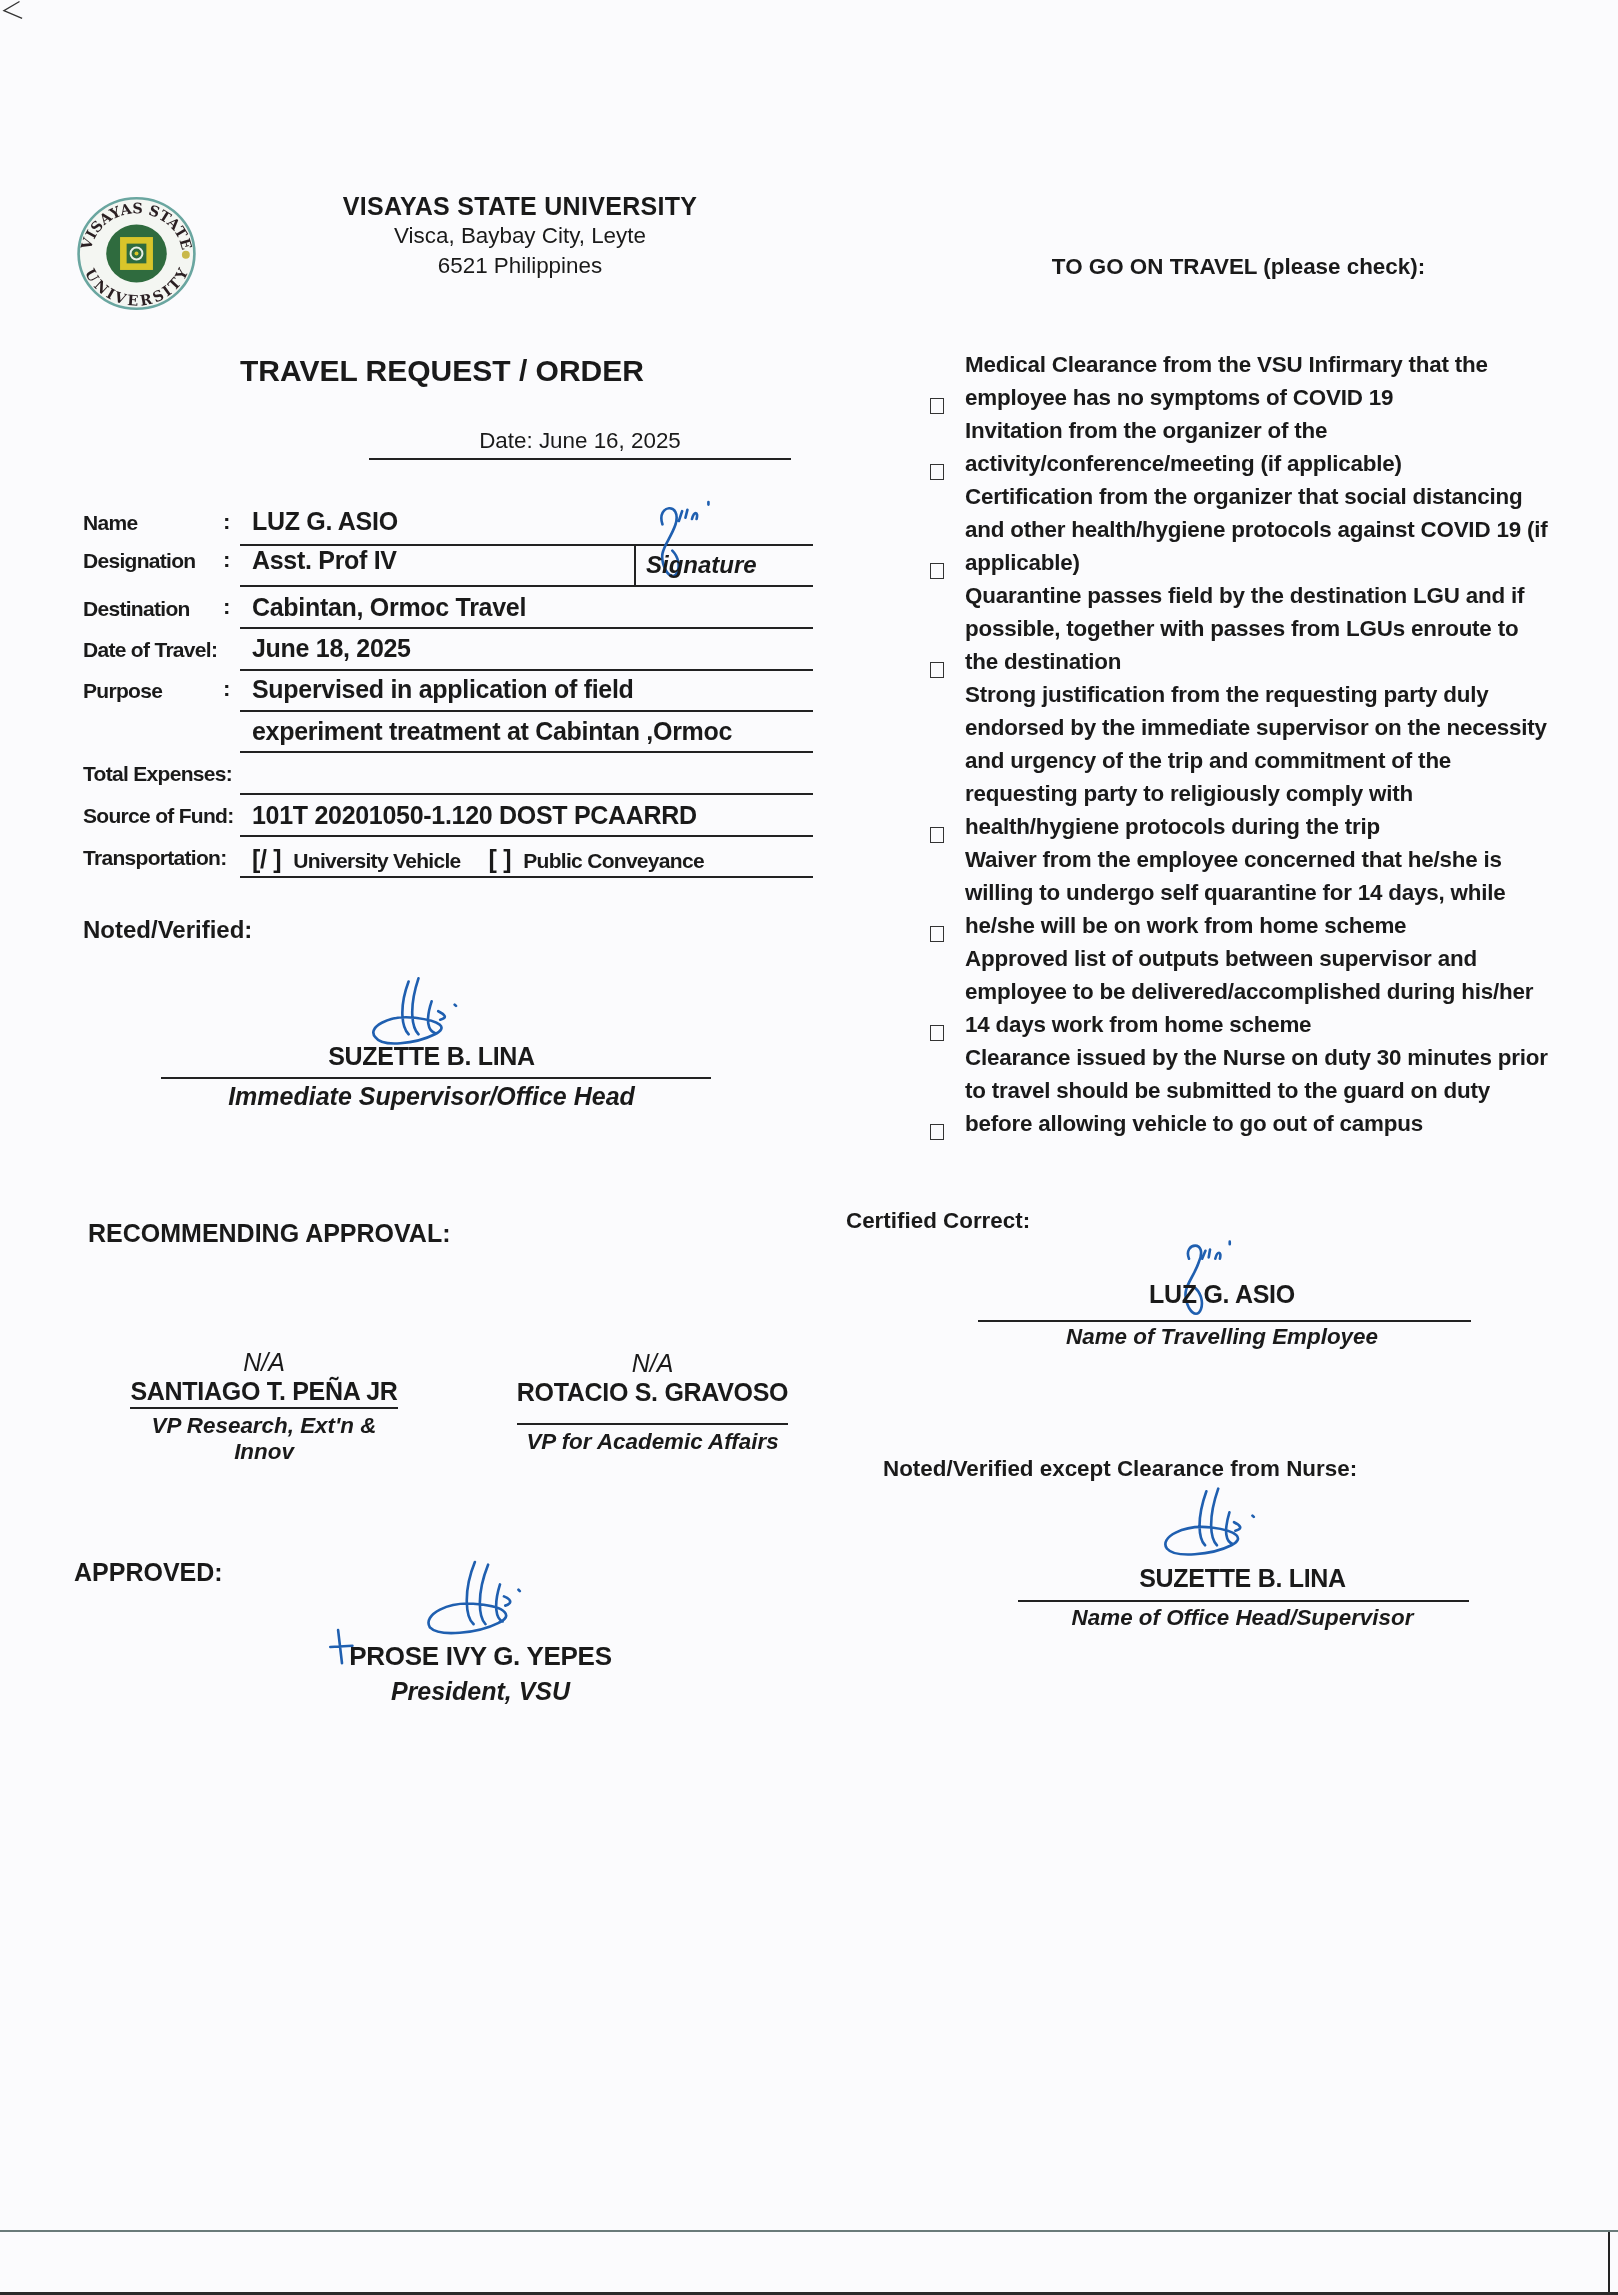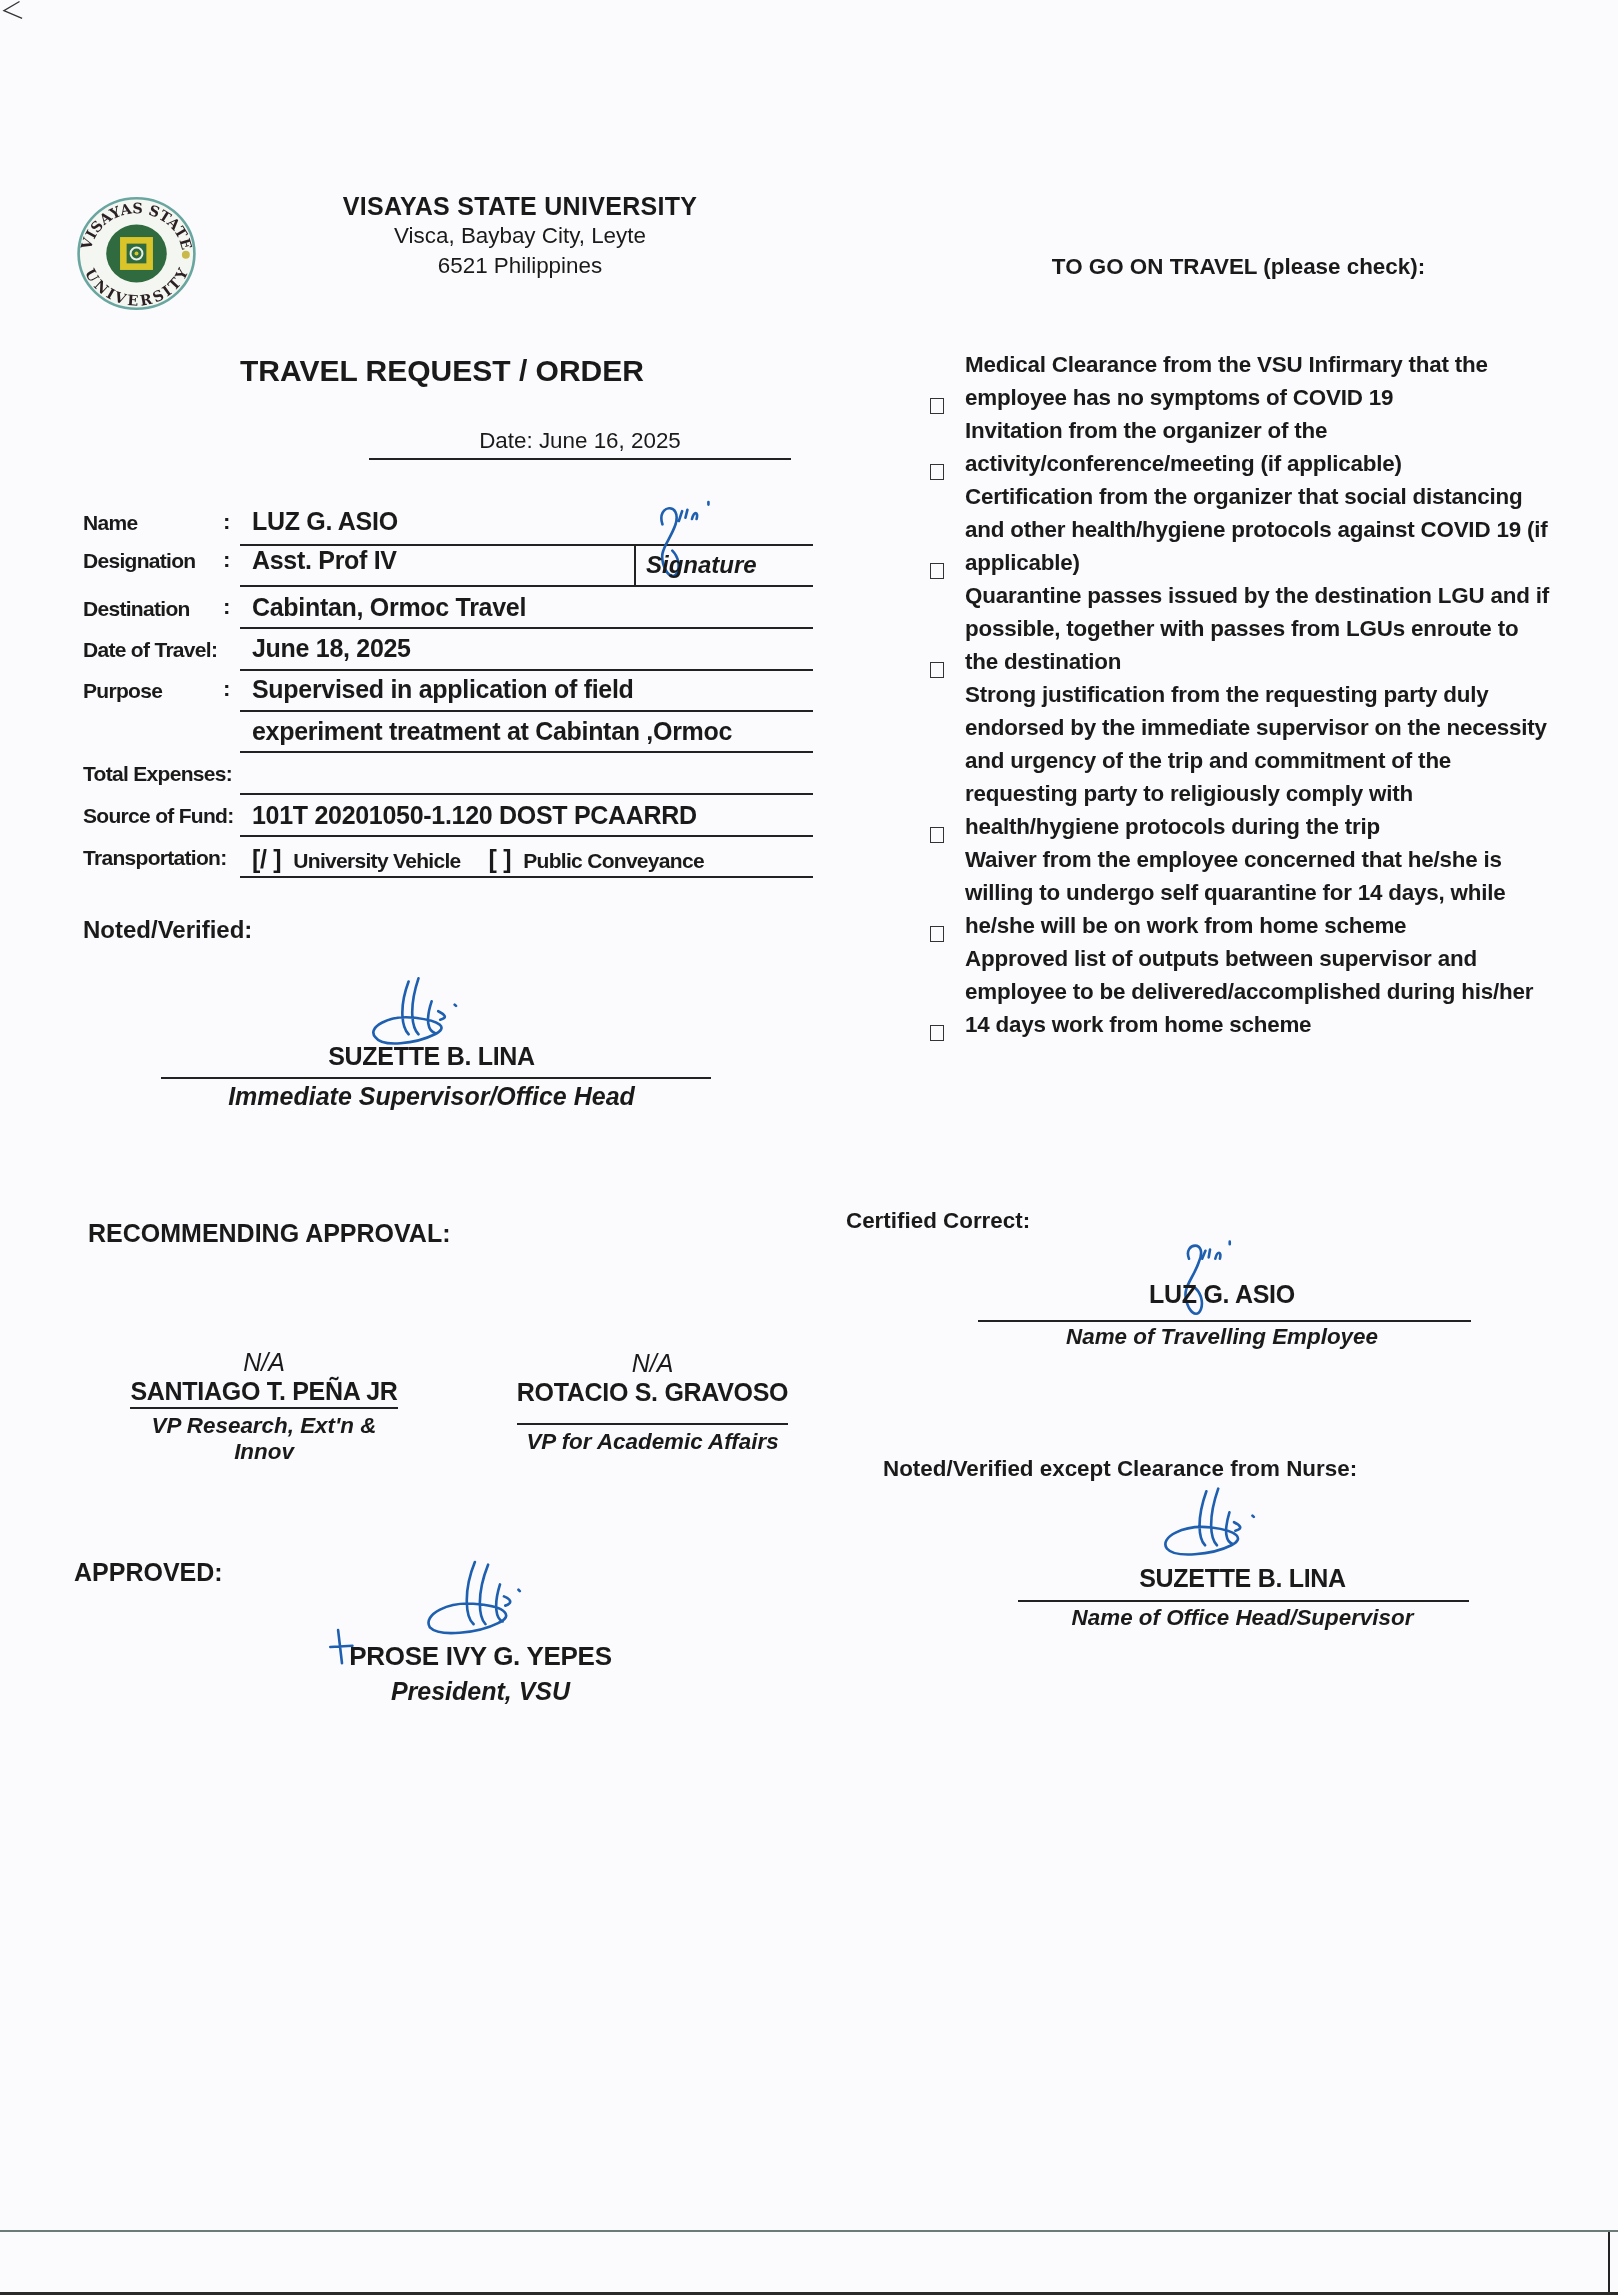--- a/index.html
+++ b/index.html
@@ -153,33 +153,37 @@
   <div class="chk-item">
       <span class="chk-box"></span>
       <span>Invitation from the organizer of the activity/conference/meeting (if applicable)</span>
     </div>
   <div class="chk-item">
       <span class="chk-box"></span>
       <span>Certification from the organizer that social distancing and other health/hygiene protocols against COVID 19 (if applicable)</span>
     </div>
   <div class="chk-item">
       <span class="chk-box"></span>
-      <span>Quarantine passes issued by the destination LGU and if possible, together with passes from LGUs enroute to the destination</span>
+      <span>Quarantine passes field by the destination LGU and if possible, together with passes from LGUs enroute to the destination</span>
     </div>
   <div class="chk-item">
       <span class="chk-box"></span>
       <span>Strong justification from the requesting party duly endorsed by the immediate supervisor on the necessity and urgency of the trip and commitment of the requesting party to religiously comply with health/hygiene protocols during the trip</span>
     </div>
   <div class="chk-item">
       <span class="chk-box"></span>
       <span>Waiver from the employee concerned that he/she is willing to undergo self quarantine for 14 days, while he/she will be on work from home scheme</span>
     </div>
   <div class="chk-item">
       <span class="chk-box"></span>
       <span>Approved list of outputs between supervisor and employee to be delivered/accomplished during his/her 14 days work from home scheme</span>
+    </div>
+  <div class="chk-item">
+      <span class="chk-box"></span>
+      <span>Clearance issued by the Nurse on duty 30 minutes prior to travel should be submitted to the guard on duty before allowing vehicle to go out of campus</span>
     </div>
 </div>
 
 <div class="abs section-head" style="left:88px;top:1219px;">RECOMMENDING APPROVAL:</div>
 
 <div class="abs center" style="left:119px;top:1348px;width:290px;">
   <div class="i" style="font-size:25px;">N/A</div>
   <div class="sig-name" style="display:inline-block;border-bottom:2.6px solid #222;padding-bottom:1.3px;">SANTIAGO T. PEÑA JR</div>
   <div class="sig-title" style="margin-top:4px;">VP Research, Ext'n &amp; Innov</div>
 </div>

